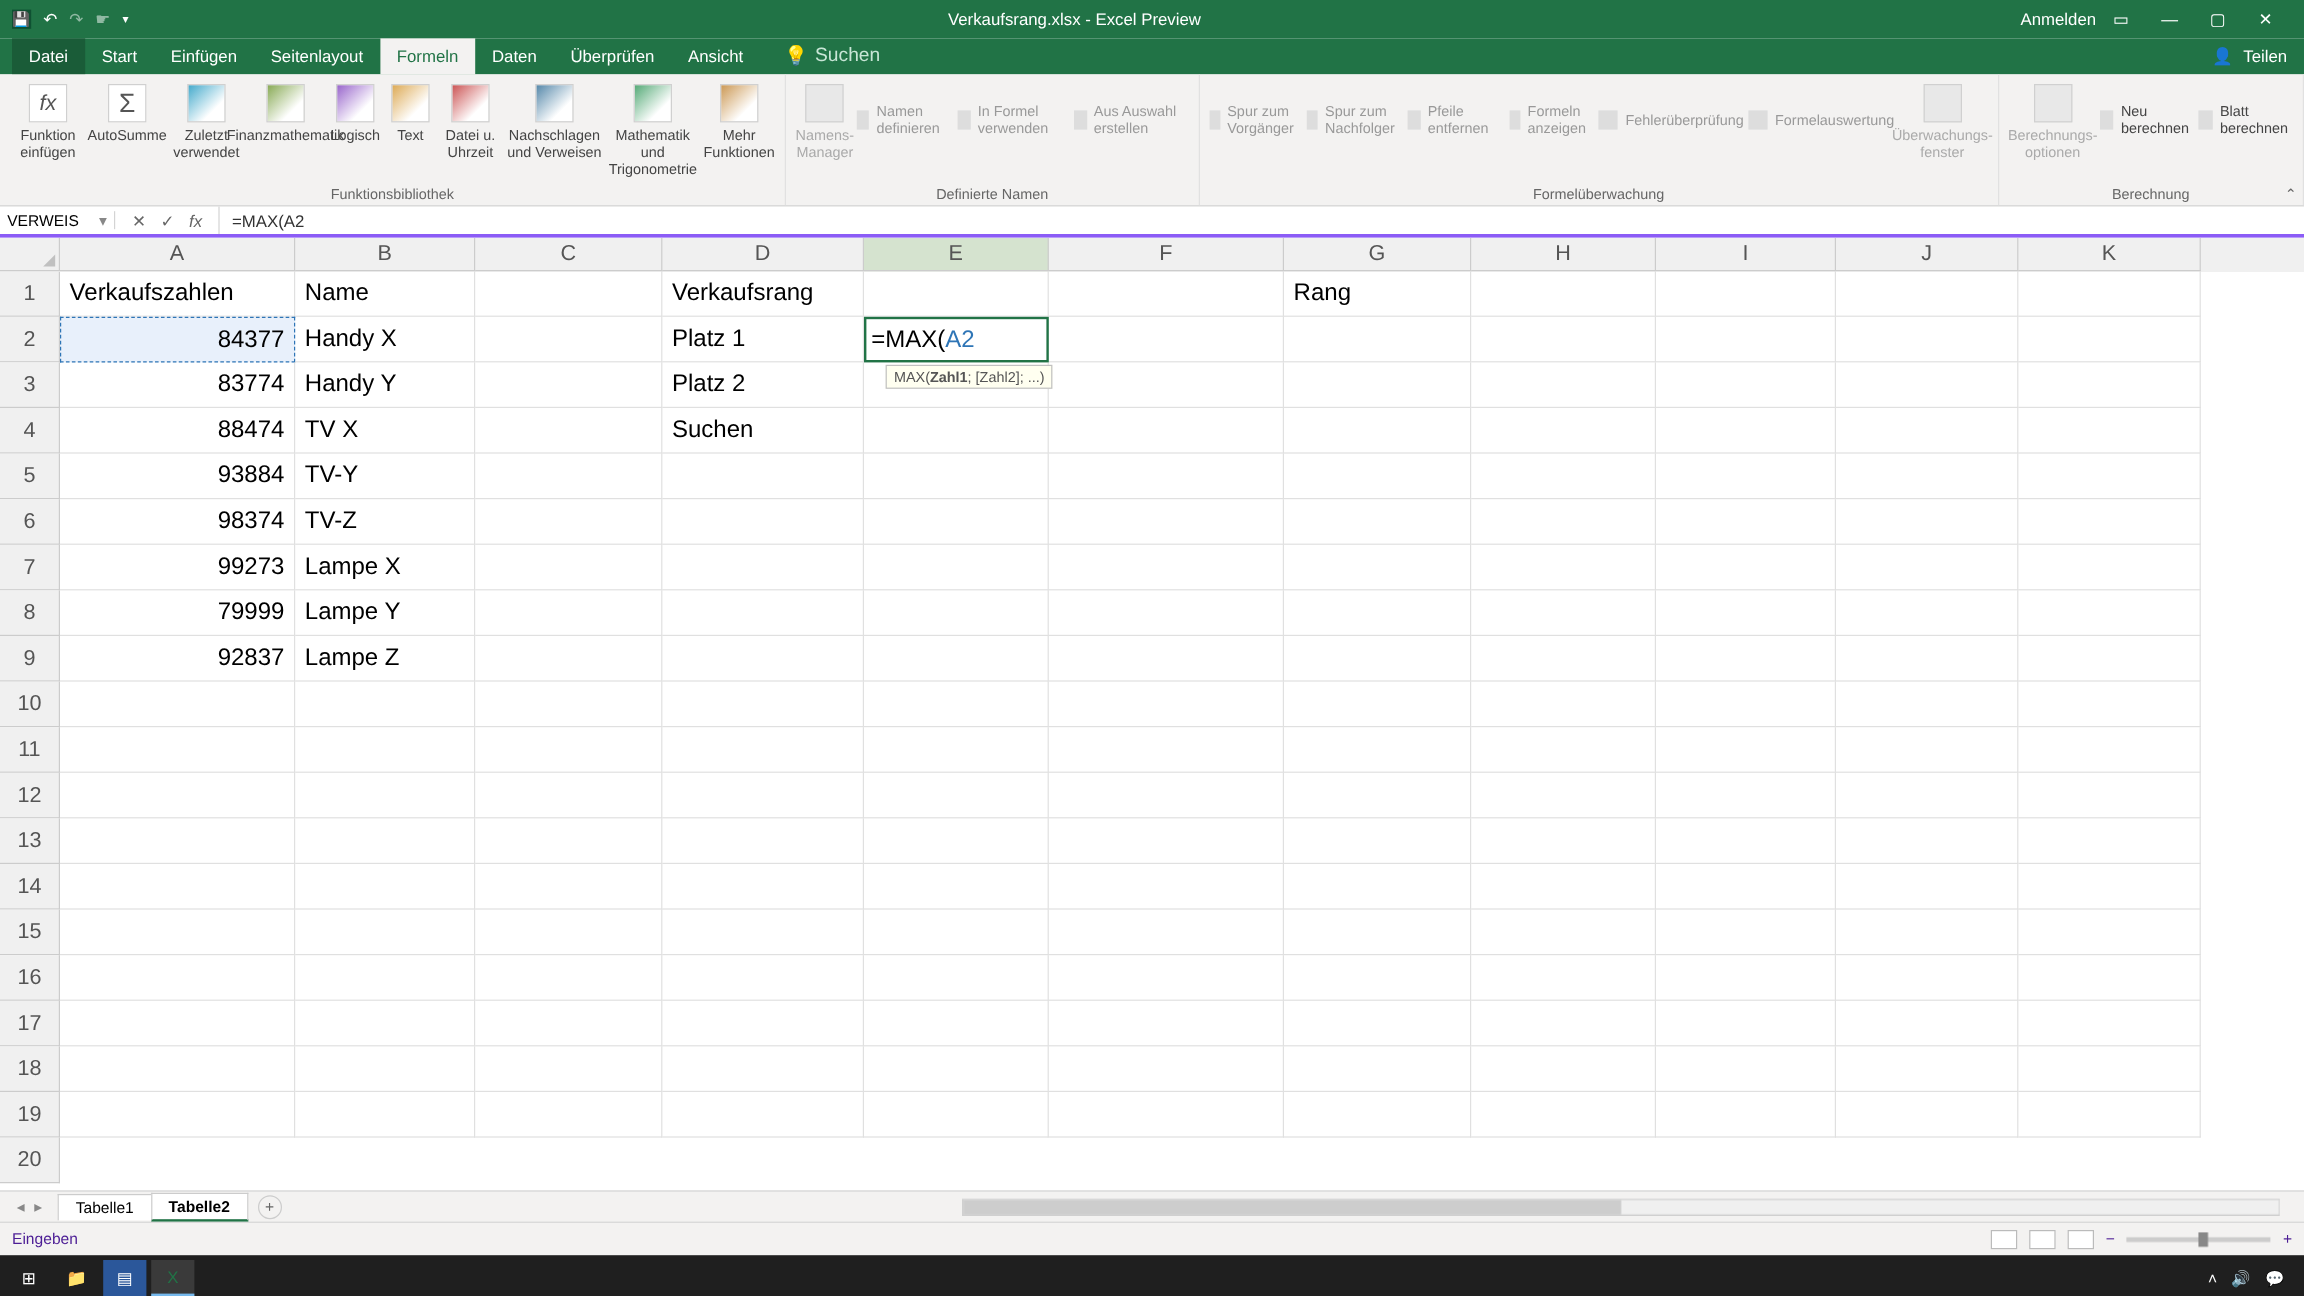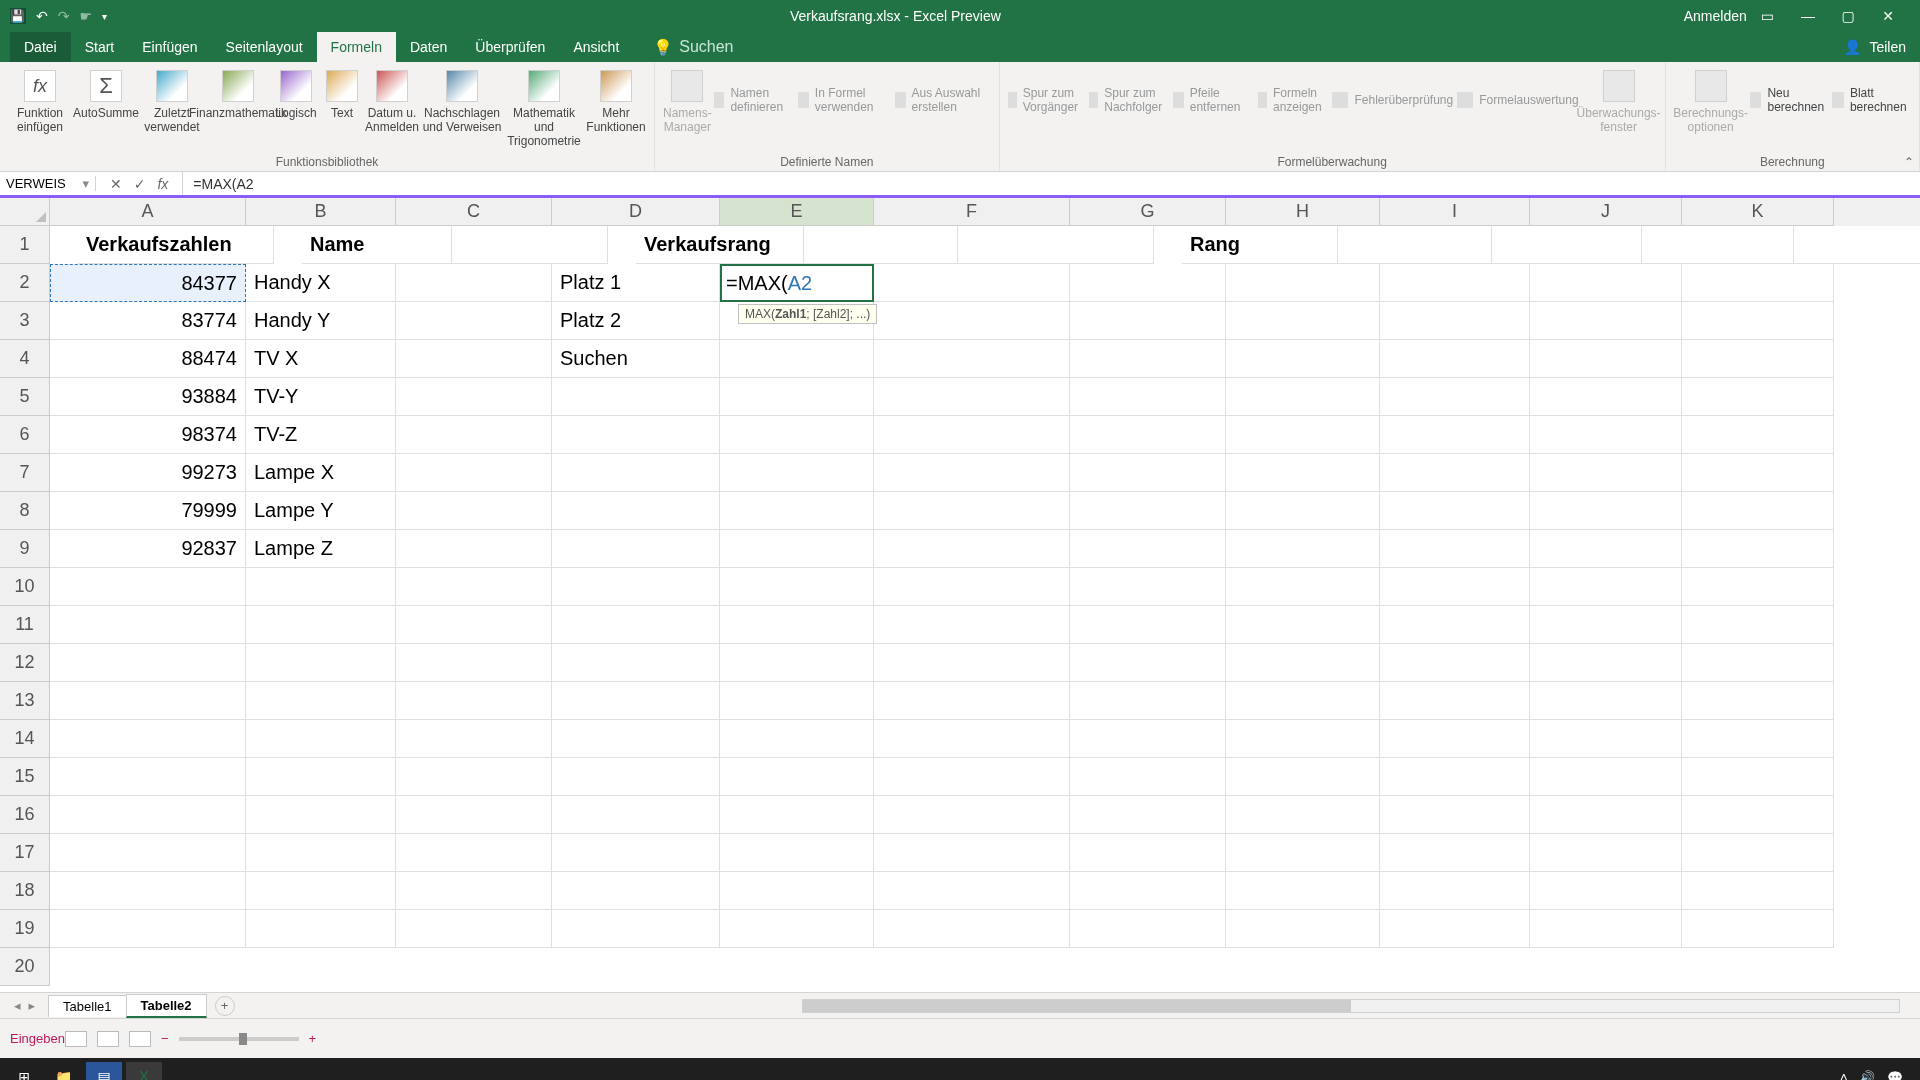--- a/index.html
+++ b/index.html
@@ -51,21 +51,21 @@
   .corner { width: 50px; border-right: 1px solid #ccc; border-bottom: 1px solid #ccc; background: #f0f0f0; position: relative; }
   .corner::after { content: ''; position: absolute; right: 3px; bottom: 3px; width: 0; height: 0; border-left: 10px solid transparent; border-bottom: 10px solid #c0c0c0; }
   .col-h { border-right: 1px solid #ccc; border-bottom: 1px solid #ccc; display: flex; align-items: center; justify-content: center; font-size: 18px; color: #555; }
   .col-h.sel { background: #d5e3cf; }
   .grid-body { display: flex; }
   .row-headers { display: flex; flex-direction: column; }
   .row-h { width: 50px; height: 38px; border-right: 1px solid #ccc; border-bottom: 1px solid #ccc; background: #f0f0f0; display: flex; align-items: center; justify-content: center; font-size: 18px; color: #555; }
   .cells { position: relative; }
   .row { display: flex; height: 38px; }
   .cell { border-right: 1px solid #e0e0e0; border-bottom: 1px solid #e0e0e0; padding: 2px 8px; font-size: 20px; display: flex; align-items: center; overflow: hidden; white-space: nowrap; }
-  .cell.bold { font-weight: bold; margin-left: 28px; }
+  .cell.bold { font-weight: normal; }
   .cell.num { justify-content: flex-end; }
   .col-A { width: 196px; }
   .col-B { width: 150px; }
   .col-C { width: 156px; }
   .col-D { width: 168px; }
   .col-E { width: 154px; }
   .col-F { width: 196px; }
   .col-G { width: 156px; }
   .col-H { width: 154px; }
   .col-I { width: 150px; }
@@ -82,21 +82,21 @@
   
   .sheet-tabs-bar { height: 26px; display: flex; align-items: center; border-top: 1px solid #d4d4d4; font-size: 13px; background: #f3f2f1; }
   .sheet-nav { display: flex; gap: 8px; padding: 0 14px; color: #888; }
   .sheet-tab { padding: 3px 14px; border: 1px solid #ccc; border-bottom: none; background: #fff; margin-left: -1px; }
   .sheet-tab.active { border-bottom: 2px solid #217346; font-weight: bold; }
   .sheet-add { margin-left: 8px; width: 20px; height: 20px; border: 1px solid #ccc; border-radius: 50%; display: flex; align-items: center; justify-content: center; color: #666; }
   .hscroll { flex: 1; margin: 0 20px; height: 14px; background: #f0f0f0; border: 1px solid #d0d0d0; position: relative; }
   .hscroll-thumb { position: absolute; left: 0; top: 0; bottom: 0; width: 50%; background: #cdcdcd; }
 
   
-  .status-bar { height: 40px; background: #f3f2f1; border-top: 1px solid #d4d4d4; display: flex; align-items: center; font-size: 13px; padding: 0 10px; color: #be185d; }
+  .status-bar { height: 28px; background: #f3f2f1; border-top: 1px solid #d4d4d4; display: flex; align-items: center; justify-content: space-between; font-size: 13px; padding: 0 10px; color: #4c1d95; }
   .status-right { display: flex; align-items: center; gap: 10px; }
   .view-btn { width: 22px; height: 16px; border: 1px solid #bbb; background: #fff; }
   .zoom-slider { width: 120px; height: 4px; background: #ccc; position: relative; }
   .zoom-slider::after { content: ''; position: absolute; left: 50%; top: -4px; width: 8px; height: 12px; background: #888; }
 
   
   .taskbar { height: 38px; background: #1f1f1f; display: flex; align-items: center; padding: 0 6px; gap: 4px; }
   .task-btn { width: 36px; height: 30px; display: flex; align-items: center; justify-content: center; color: #fff; font-size: 14px; }
   .task-btn.active { background: #3a3a3a; border-bottom: 2px solid #76b9ed; }
   .task-spacer { flex: 1; }
@@ -167,21 +167,21 @@
       <div class="ribbon-big" style="width:48px">
           <div class="ribbon-icon col" style="--c:#96c"></div>
           <span>Logisch</span>
         </div>
       <div class="ribbon-big" style="width:40px">
           <div class="ribbon-icon col" style="--c:#da5"></div>
           <span>Text</span>
         </div>
       <div class="ribbon-big" style="width:56px">
           <div class="ribbon-icon col" style="--c:#c55"></div>
-          <span>Datum u. Anmelden</span>
+          <span>Datei u. Uhrzeit</span>
         </div>
       <div class="ribbon-big" style="width:80px">
           <div class="ribbon-icon col" style="--c:#58a"></div>
           <span>Nachschlagen und Verweisen</span>
         </div>
       <div class="ribbon-big" style="width:80px">
           <div class="ribbon-icon col" style="--c:#5a7"></div>
           <span>Mathematik und Trigonometrie</span>
         </div>
       <div class="ribbon-big" style="width:60px">

